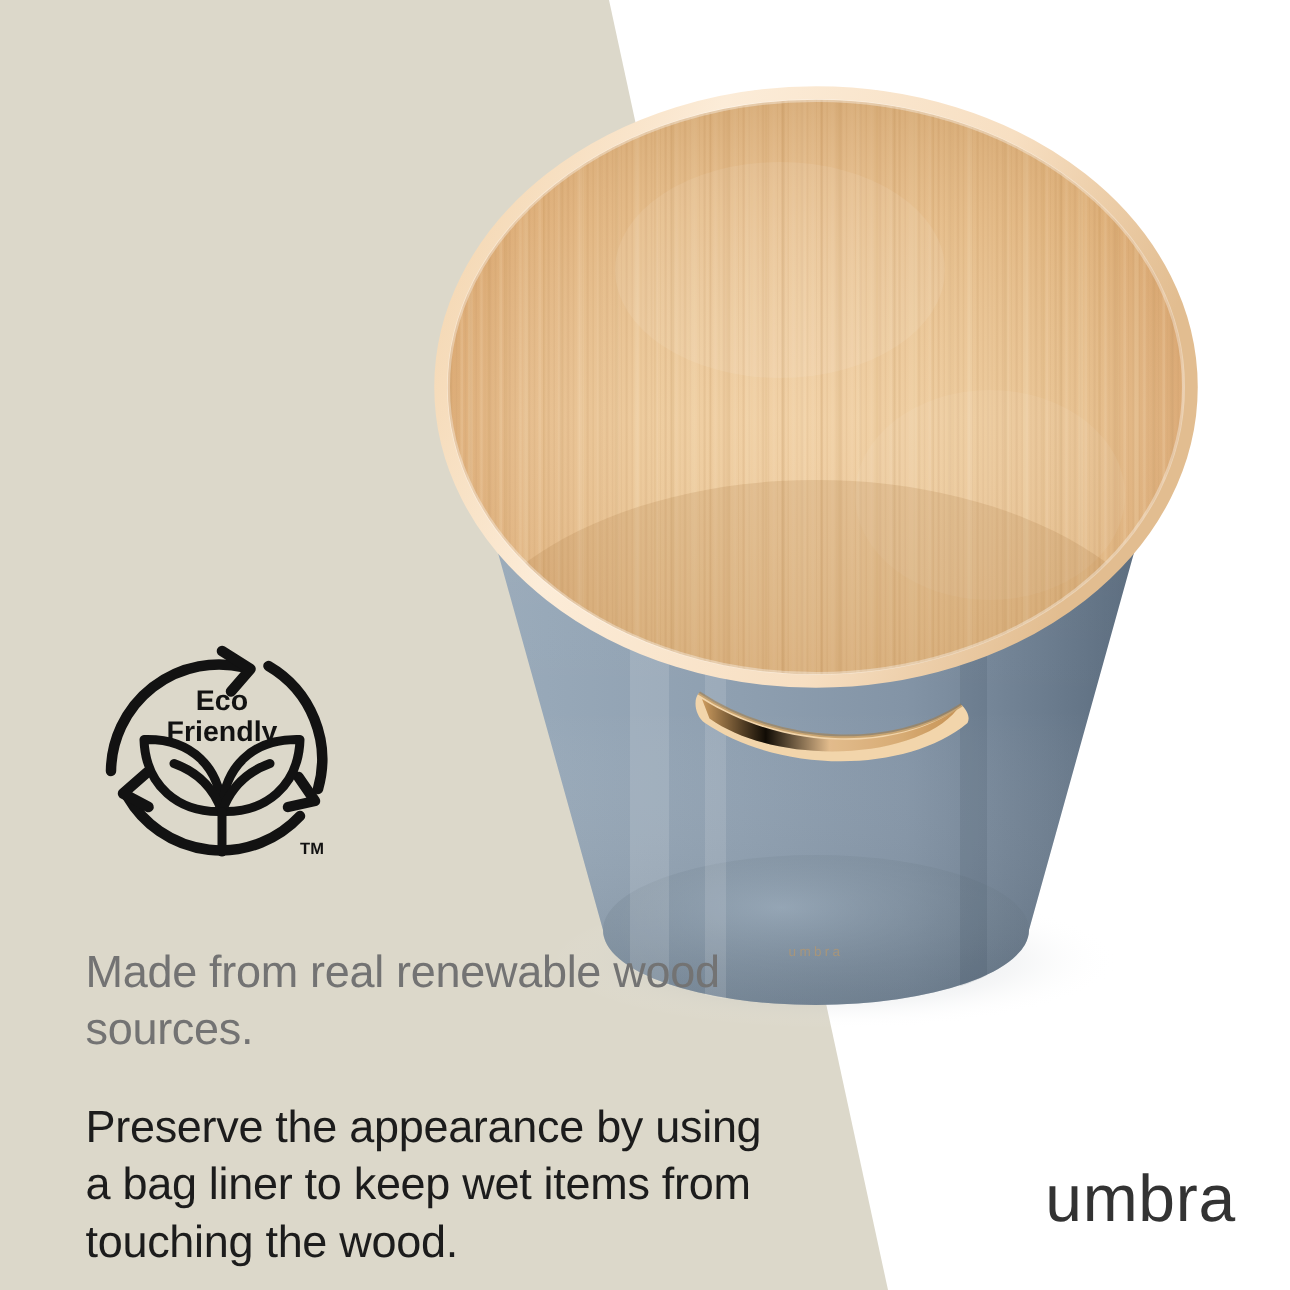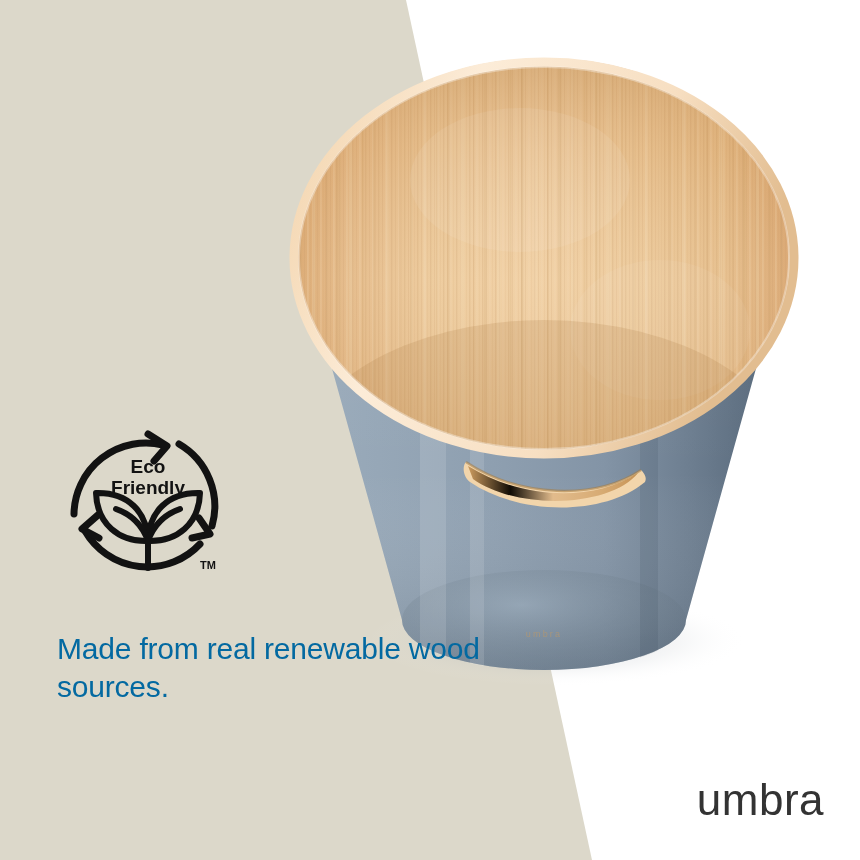--- a/index.html
+++ b/index.html
@@ -283,18 +283,19 @@
         <path d="M 86,133 L 86,160"></path>
       </g>
 
       <text class="eco-text" x="86" y="65" text-anchor="middle">Eco</text>
       <text class="eco-text" x="86" y="86" text-anchor="middle">Friendly</text>
       <text class="eco-tm" x="146" y="161" text-anchor="middle">TM</text>
     </svg>
   </div>
 
   <div class="copy">
-    <p class="para-1" style="color: #0369a1;">Made from real renewable wood sources.</p>
+    <p class="para-1" style="color: #737373;">Made from real renewable wood sources.</p>
+    <p class="para-2" style="color: rgb(28, 28, 28);">Preserve the appearance by using a bag liner to keep wet items from touching the wood.</p>
   </div>
 
   <div class="brand" style="color: rgb(51, 51, 51);">umbra</div>
 
 </div>
 
 </body></html>

